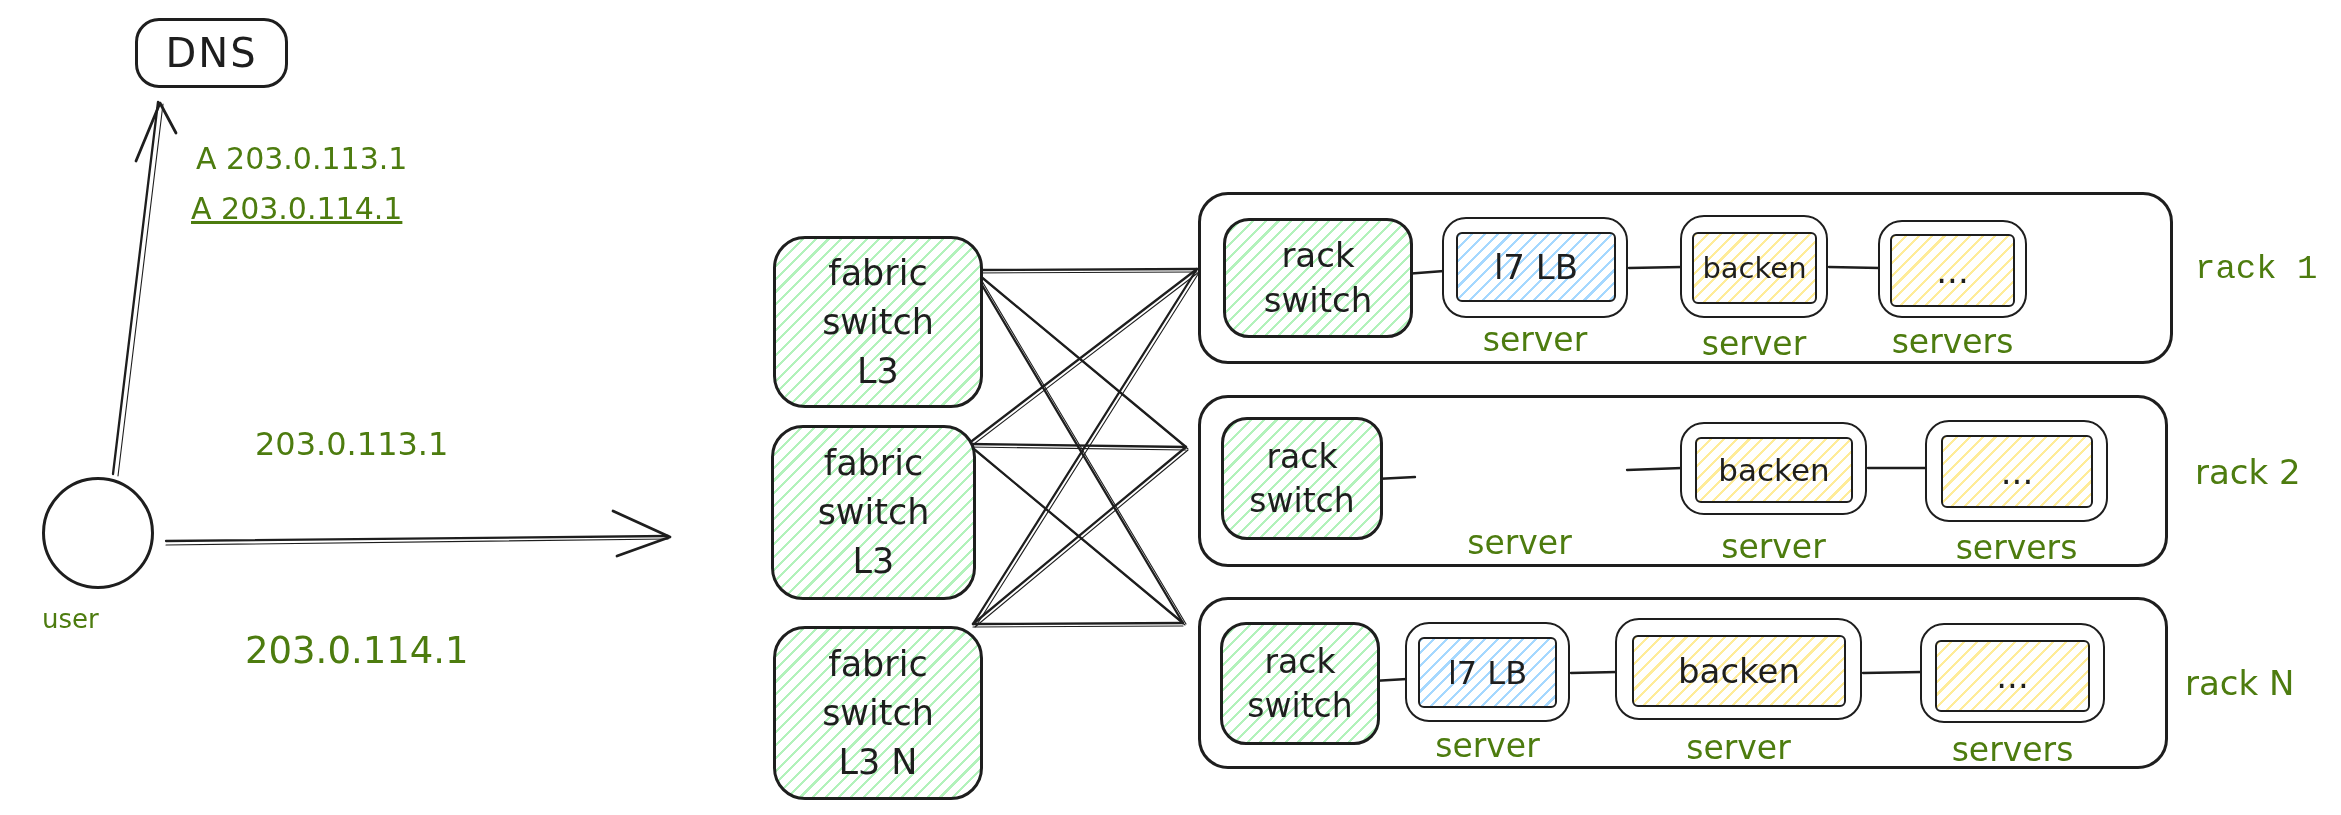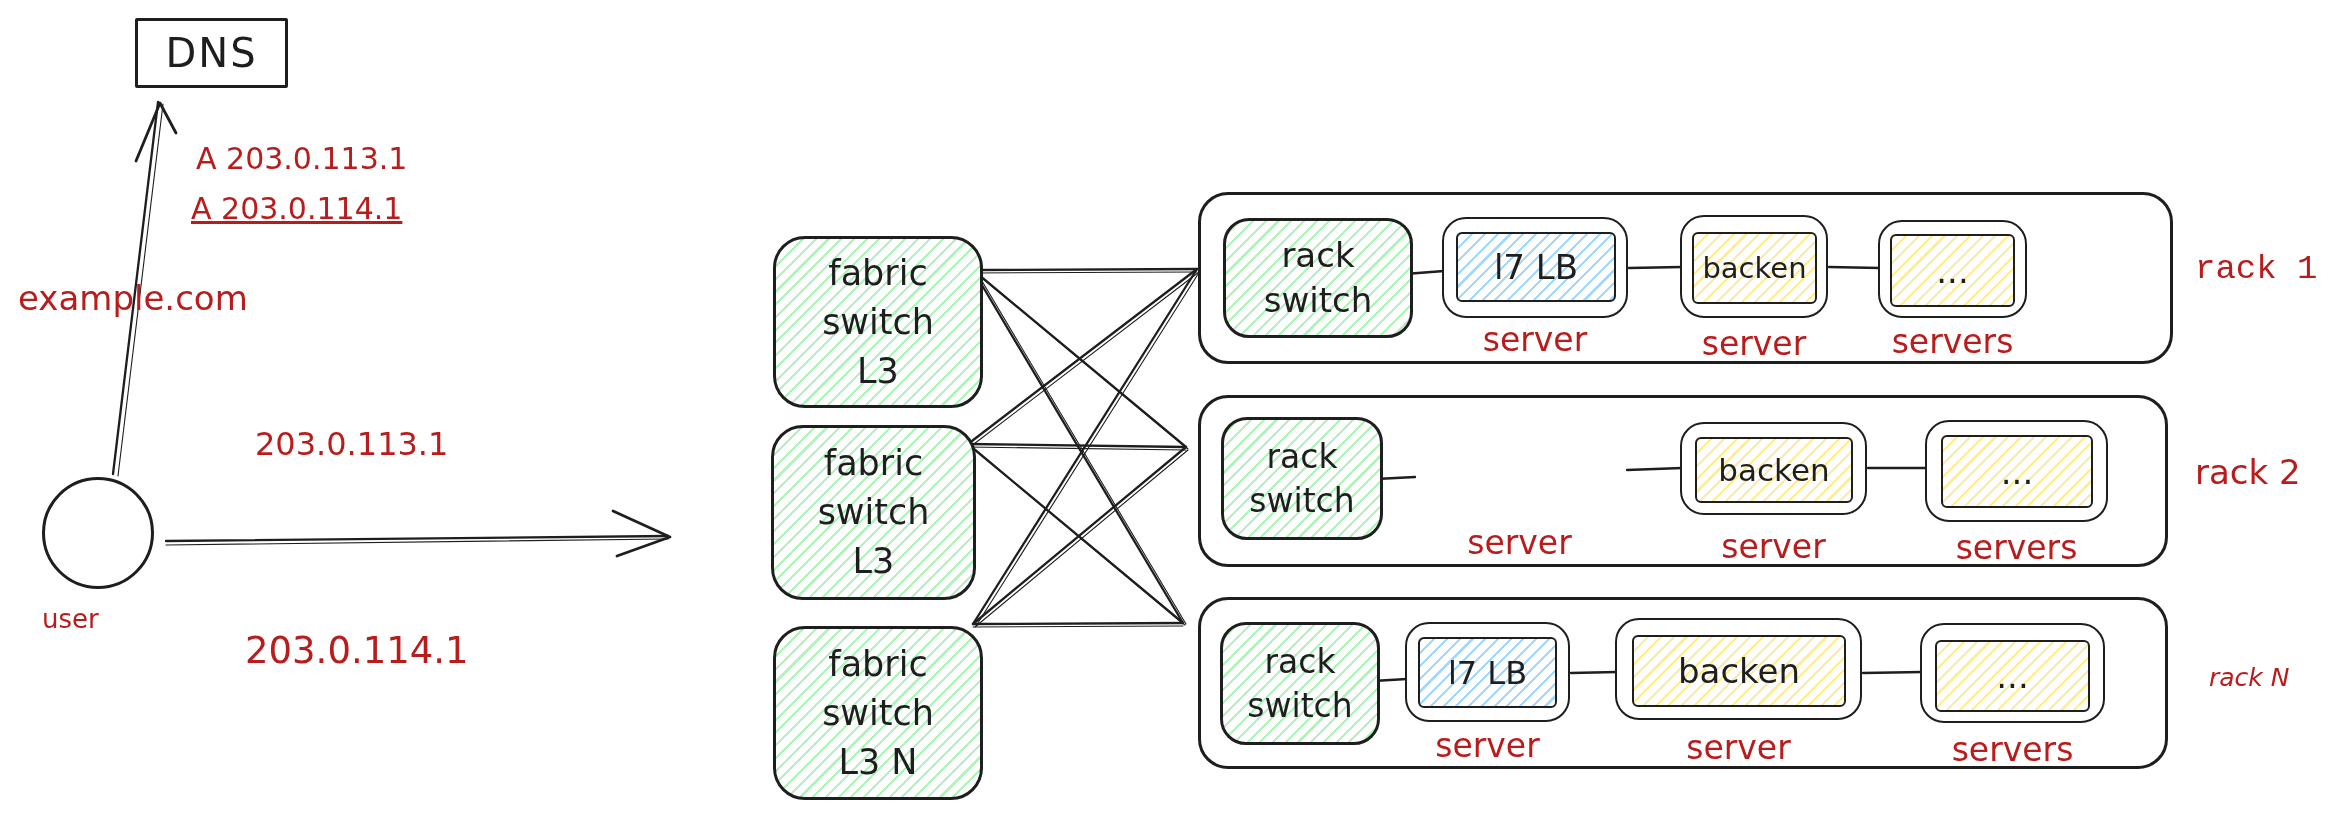--- a/index.html
+++ b/index.html
@@ -6,21 +6,21 @@
   #canvas {
     position:relative; width:2341px; height:815px; background:#ffffff;
     font-family:"DejaVu Sans", sans-serif; color:#1e1e1e; overflow:hidden;
   }
   .box {
     position:absolute; box-sizing:border-box;
     border:3px solid #1e1e1e; background:#ffffff;
     display:flex; align-items:center; justify-content:center;
     text-align:center;
   }
-  .sketchtxt { position:absolute; white-space:nowrap; color:#b91c1c; }
+  .sketchtxt { position:absolute; white-space:nowrap; color:#4d7c0f; }
   .col { flex-direction:column; }
   .hatch-green  { background-image:repeating-linear-gradient(135deg,#b2f2bb 0 2.2px,transparent 2.2px 9px);margin-left:8px; }
   .hatch-blue   { background-image:repeating-linear-gradient(135deg,#a5d8ff 0 2.2px,transparent 2.2px 9px); }
   .hatch-pink   { background-image:repeating-linear-gradient(135deg,#ffc9c9 0 2.2px,transparent 2.2px 9px); }
   .hatch-yellow { background-image:repeating-linear-gradient(135deg,#ffec99 0 2.2px,transparent 2.2px 9px); }
   .server-outer { border-width:2.5px; border-radius:24px; }
   .server-inner { border-width:2.5px; border-radius:6px; }
   .caption { text-align:center; font-size:33px; }
   svg#wires { position:absolute; left:0; top:0; }
   svg#wires line, svg#wires polyline { stroke:#1e1e1e; fill:none; stroke-linecap:round; stroke-linejoin:round; }
@@ -74,26 +74,25 @@
       <line class="main" x1="1829" y1="267" x2="1880" y2="268"></line>
       <line class="main" x1="1376" y1="479" x2="1415" y2="477"></line>
       <line class="main" x1="1627" y1="470" x2="1682" y2="468"></line>
       <line class="main" x1="1868" y1="468" x2="1927" y2="468"></line>
       <line class="main" x1="1373" y1="681" x2="1407" y2="679"></line>
       <line class="main" x1="1571" y1="673" x2="1617" y2="672"></line>
       <line class="main" x1="1863" y1="673" x2="1922" y2="672"></line>
     </g>
   </svg>
 
-  <div class="box" style="left:135px;top:18px;width:153px;height:70px;border-radius:2px;">
+  <div class="box" style="left:135px;top:18px;width:153px;height:70px;border-radius:24px;">
     <span style="font-size:40px;letter-spacing:2px;">DNS</span>
   </div>
   <div class="sketchtxt" style="left:196px;top:141px;font-size:30px;">A 203.0.113.1</div>
   <div class="sketchtxt" style="left:191px;top:191px;font-size:30px;text-decoration:underline;">A 203.0.114.1</div>
-  <div class="sketchtxt" style="left:18px;top:278px;font-size:34px;">example.com</div>
 
   <div class="box" style="left:42px;top:477px;width:112px;height:112px;border-radius:50%;border-width:3.5px;"></div>
   <div class="sketchtxt" style="left:42px;top:604px;width:112px;text-align:left;font-size:26px;">user</div>
 
   <div class="sketchtxt" style="left:255px;top:425px;font-size:32px;">203.0.113.1</div>
   <div class="sketchtxt" style="left:245px;top:629px;font-size:37px;">203.0.114.1</div>
 
   <div class="box col hatch-green" style="left:765px;top:236px;width:210px;height:172px;border-radius:32px;font-size:35px;line-height:49px;">
     <span>fabric</span>
     <span>switch</span>
@@ -171,15 +170,15 @@
       <span>backen</span>
     </div>
   </div>
   <div class="sketchtxt caption" style="left:1615px;top:728px;width:247px;">server</div>
   <div class="box server-outer" style="left:1920px;top:623px;width:185px;height:100px;">
     <div class="box server-inner hatch-yellow" style="left:13px;top:15px;width:155px;height:72px;font-size:34px;">
       <span>...</span>
     </div>
   </div>
   <div class="sketchtxt caption" style="left:1920px;top:730px;width:185px;">servers</div>
-  <div class="sketchtxt" style="left:2185px;top:663px;font-size:25px;font-style:italic;margin-left:24px;">rack N</div>
+  <div class="sketchtxt" style="left:2185px;top:663px;font-size:34px;">rack N</div>
 
 </div>
 
 </body></html>

